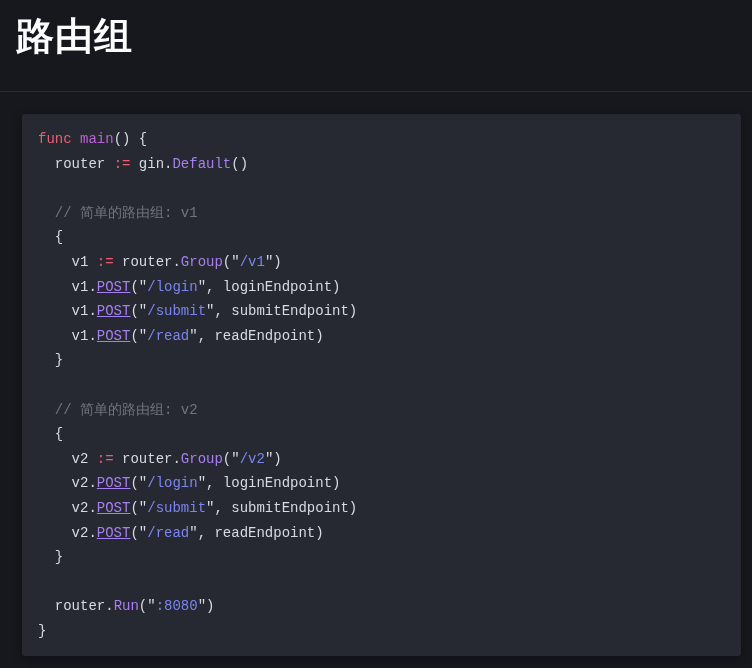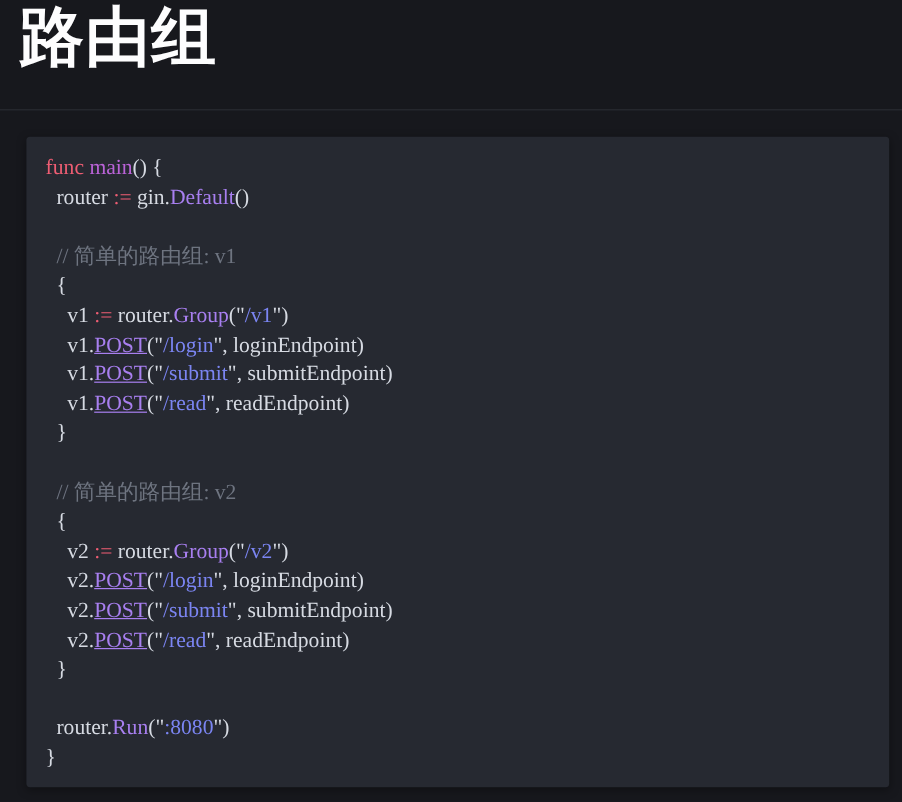--- a/index.html
+++ b/index.html
@@ -7,47 +7,46 @@
     width: 752px;
     height: 668px;
     overflow: hidden;
     background: var(--page-bg, #17181d);
     font-family: "DejaVu Sans", "Liberation Sans", sans-serif;
   }
   .page { width: 752px; height: 668px; position: relative; }
 
   h1.page-title {
     color: #fdfdfe;
-    font-size: 54px;
+    font-size: 38px;
     font-weight: 700;
     line-height: 52px;
     margin: 10px 16px 0 16px;
     letter-spacing: 1px;
-    font-family: Liberation Mono, monospace;
   }
 
   .divider {
     height: 1px;
     background: #2a2c32;
     margin-top: 29px;
     width: 100%;
   }
 
   .code-block {
     margin: 22px 11px 0 22px;
     background: var(--code-bg, #262931);
     border-radius: 3px;
     padding: 13px 16px;
     box-shadow: 0 2px 8px rgba(0,0,0,0.35);
     overflow: hidden;
   }
 
   .code-content {
-    font-family: Liberation Serif, serif;
-    font-size: 18px;
+    font-family: Liberation Mono, monospace;
+    font-size: 14px;
     line-height: 24.6px;
     white-space: pre;
   }
   .code-line { min-height: 24.6px; }
 
   .tok-p { color: var(--tok-plain, #d6dae2); }
   .tok-k { color: var(--tok-keyword, #ee5d73); }
   .tok-f { color: var(--tok-function, #bb63d8); }
   .tok-m { color: var(--tok-method, #a87ff0); }
   .tok-u { text-decoration: underline; margin-top: 33px; }

